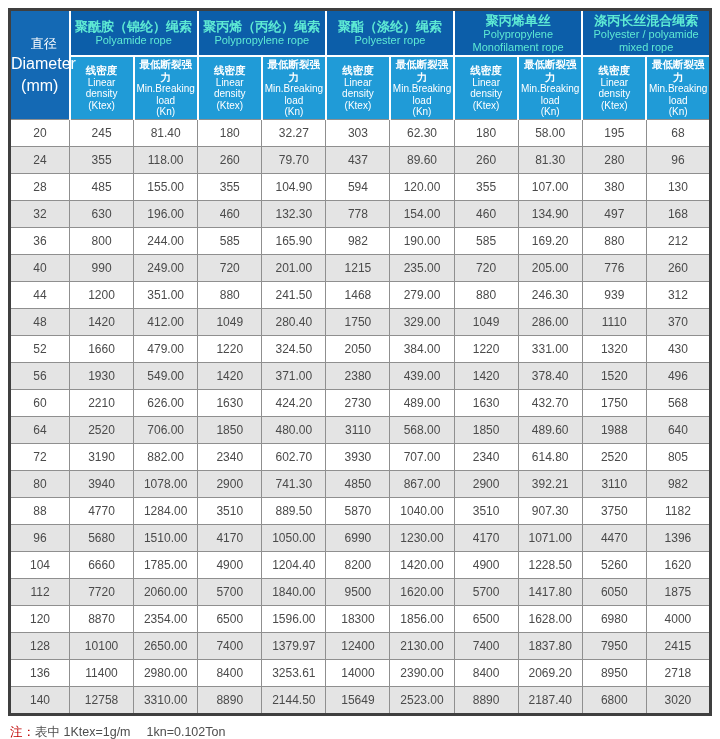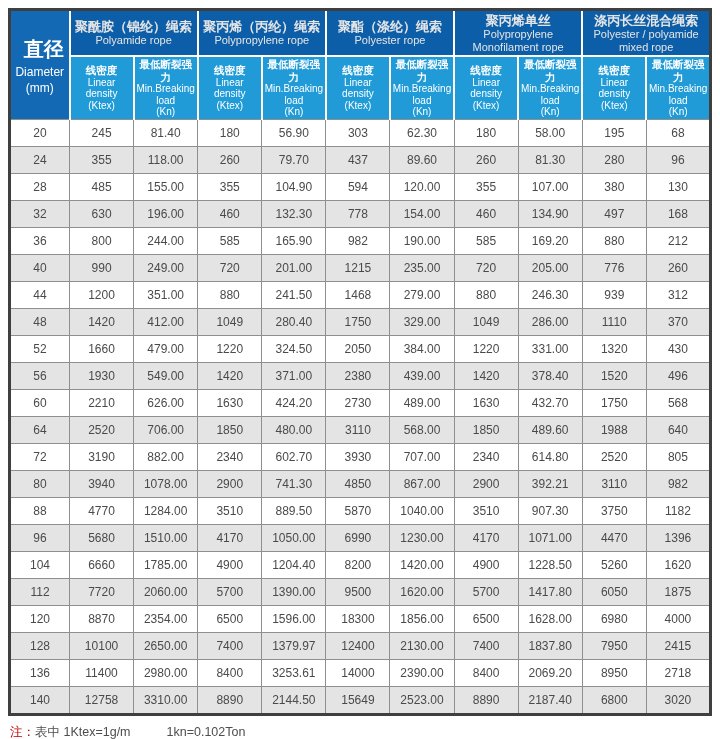--- a/index.html
+++ b/index.html
@@ -18,21 +18,21 @@
   table.spec {
     width: 704px;
     border-collapse: collapse;
     table-layout: fixed;
     border: 3px solid #3f3f3f;
   }
   col.dia-col { width: 60px; }
   
   th.grp-th {
     background: #0c5ea9;
-    color: #e5e5e5;
+    color: #5eead4;
     height: 42px;
     border: 2px solid #ffffff;
     padding: 1px 2px;
     vertical-align: middle;
     font-weight: normal;
   }
   .grp-zh {
     font-size: 13px;
     font-weight: bold;
     line-height: 1.2;
@@ -45,22 +45,22 @@
   
   th.dia-th {
     background: #1469b4;
     color: #ffffff;
     border: 2px solid #ffffff;
     border-bottom: 1px solid #8f8f8f;
     vertical-align: middle;
     padding: 0;
     font-weight: normal;
   }
-  .dia-zh { font-size: 20px; font-weight: bold; line-height: 1.5; margin-left: 8px; }
-  .dia-en { font-size: 12px; line-height: 1.35; text-align: center; }
+  .dia-zh { font-size: 13px; font-weight: normal; line-height: 1.5; margin-left: 8px; }
+  .dia-en { font-size: 16px; line-height: 1.35; text-align: center; }
   
   th.sub-th {
     background: #209bd7;
     color: #ffffff;
     height: 52px;
     border: 2px solid #ffffff;
     border-bottom: 1px solid #8f8f8f;
     vertical-align: middle;
     padding: 1px;
     font-weight: normal;
@@ -80,21 +80,21 @@
   }
   tbody tr.stripe td { background: #e4e4e4; }
   
   .note {
     margin-top: 8px;
     padding-left: 2px;
     font-size: 12.5px;
     color: #4d4d4d;
   }
   .note-prefix { color: #c00000; }
-  .note-gap { margin-left: 36px; }
+  .note-gap { margin-left: 16px; }
 </style>
 </head>
 <body>
 
 <div class="page">
   <table class="spec">
     <colgroup>
       <col class="dia-col">
       <col>
         <col>
@@ -194,21 +194,21 @@
             <div class="sub-en">(Kn)</div>
           </th>
         </tr>
     </thead>
     <tbody id="table-body">
         <tr>
           <td>20</td>
           <td>245</td>
           <td>81.40</td>
           <td>180</td>
-          <td>56.90</td>
+          <td>32.27</td>
           <td>303</td>
           <td>62.30</td>
           <td>180</td>
           <td>58.00</td>
           <td>195</td>
           <td>68</td>
         </tr>
         <tr class="stripe">
           <td>24</td>
           <td>355</td>
@@ -415,21 +415,21 @@
           <td>4900</td>
           <td>1228.50</td>
           <td>5260</td>
           <td>1620</td>
         </tr>
         <tr class="stripe">
           <td>112</td>
           <td>7720</td>
           <td>2060.00</td>
           <td>5700</td>
-          <td>1390.00</td>
+          <td>1840.00</td>
           <td>9500</td>
           <td>1620.00</td>
           <td>5700</td>
           <td>1417.80</td>
           <td>6050</td>
           <td>1875</td>
         </tr>
         <tr>
           <td>120</td>
           <td>8870</td>

